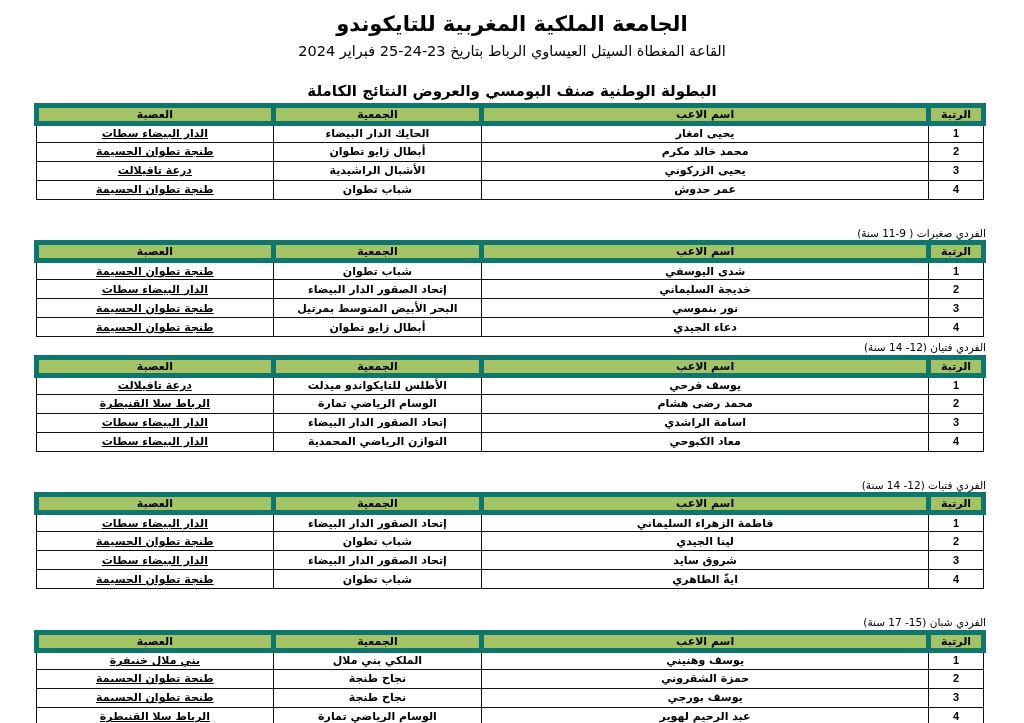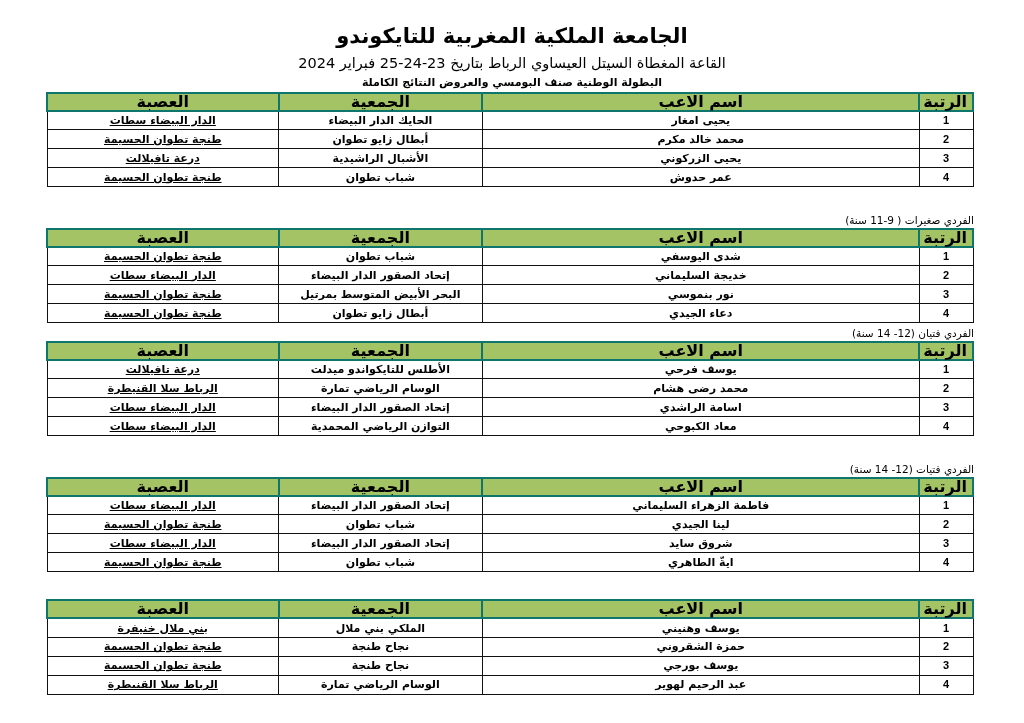--- a/index.html
+++ b/index.html
@@ -13,45 +13,45 @@
     width: 1024px;
     height: 723px;
     font-family: "DejaVu Sans", "Liberation Sans", sans-serif;
     color: #000000;
     overflow: hidden;
   }
   .page {
     position: relative;
     width: 1024px;
     height: 723px;
-    padding: 12px;
+    padding: 0;
   }
 
   
   .doc-header {
     text-align: center;
     padding-top: 10px;
   }
   .doc-title {
     font-size: 21px;
     font-weight: bold;
     line-height: 1.35;
     letter-spacing: 0px;
   }
   .doc-sub1 {
     font-size: 14.5px;
     font-weight: normal;
     line-height: 1.5;
     margin-top: 3px;
   }
   .doc-sub2 {
-    font-size: 11px;
+    font-size: 15px;
     font-weight: bold;
     line-height: 1.5;
-    margin-top: 0px;
+    margin-top: 17px;
   }
 
   
   .section {
     margin: 0 auto;
   }
   .section-label {
     font-size: 10.5px;
     font-weight: normal;
     text-align: right;
@@ -81,23 +81,23 @@
     height: 19px;
     padding: 0 5px;
     text-align: center;
     vertical-align: middle;
     font-size: 11px;
     line-height: 1;
   }
   table.results thead th {
     background: #A4C364;
     font-weight: bold;
-    font-size: 16px;
+    font-size: 11px;
     height: 18px;
-    border: 2px solid #0f766e;
+    border: 5px solid #0f766e;
   }
   table.results tbody td {
     background: #ffffff;
     font-weight: bold;
   }
   td.cell-rank {
     font-weight: bold;
     font-size: 11.5px;
     font-family: "Liberation Sans", sans-serif;
   }
@@ -320,20 +320,21 @@
                 <td class="cell-name">ايةّ الطاهري</td>
                 <td class="cell-club">شباب تطوان</td>
                 <td class="cell-league">طنجة تطوان الحسيمة</td>
               </tr>
             </tbody>
           </table>
         </div>
       </div>
       <div class="gap-lg"></div>
       <div class="section">
+        <div class="section-label">الفردي شبان (15- 17 سنة)</div>
         <div class="tbl-wrap">
           <table class="results">
             <colgroup>
               <col class="c-rank">
               <col class="c-name">
               <col class="c-club">
               <col class="c-league">
             </colgroup>
             <thead>
               <tr>

